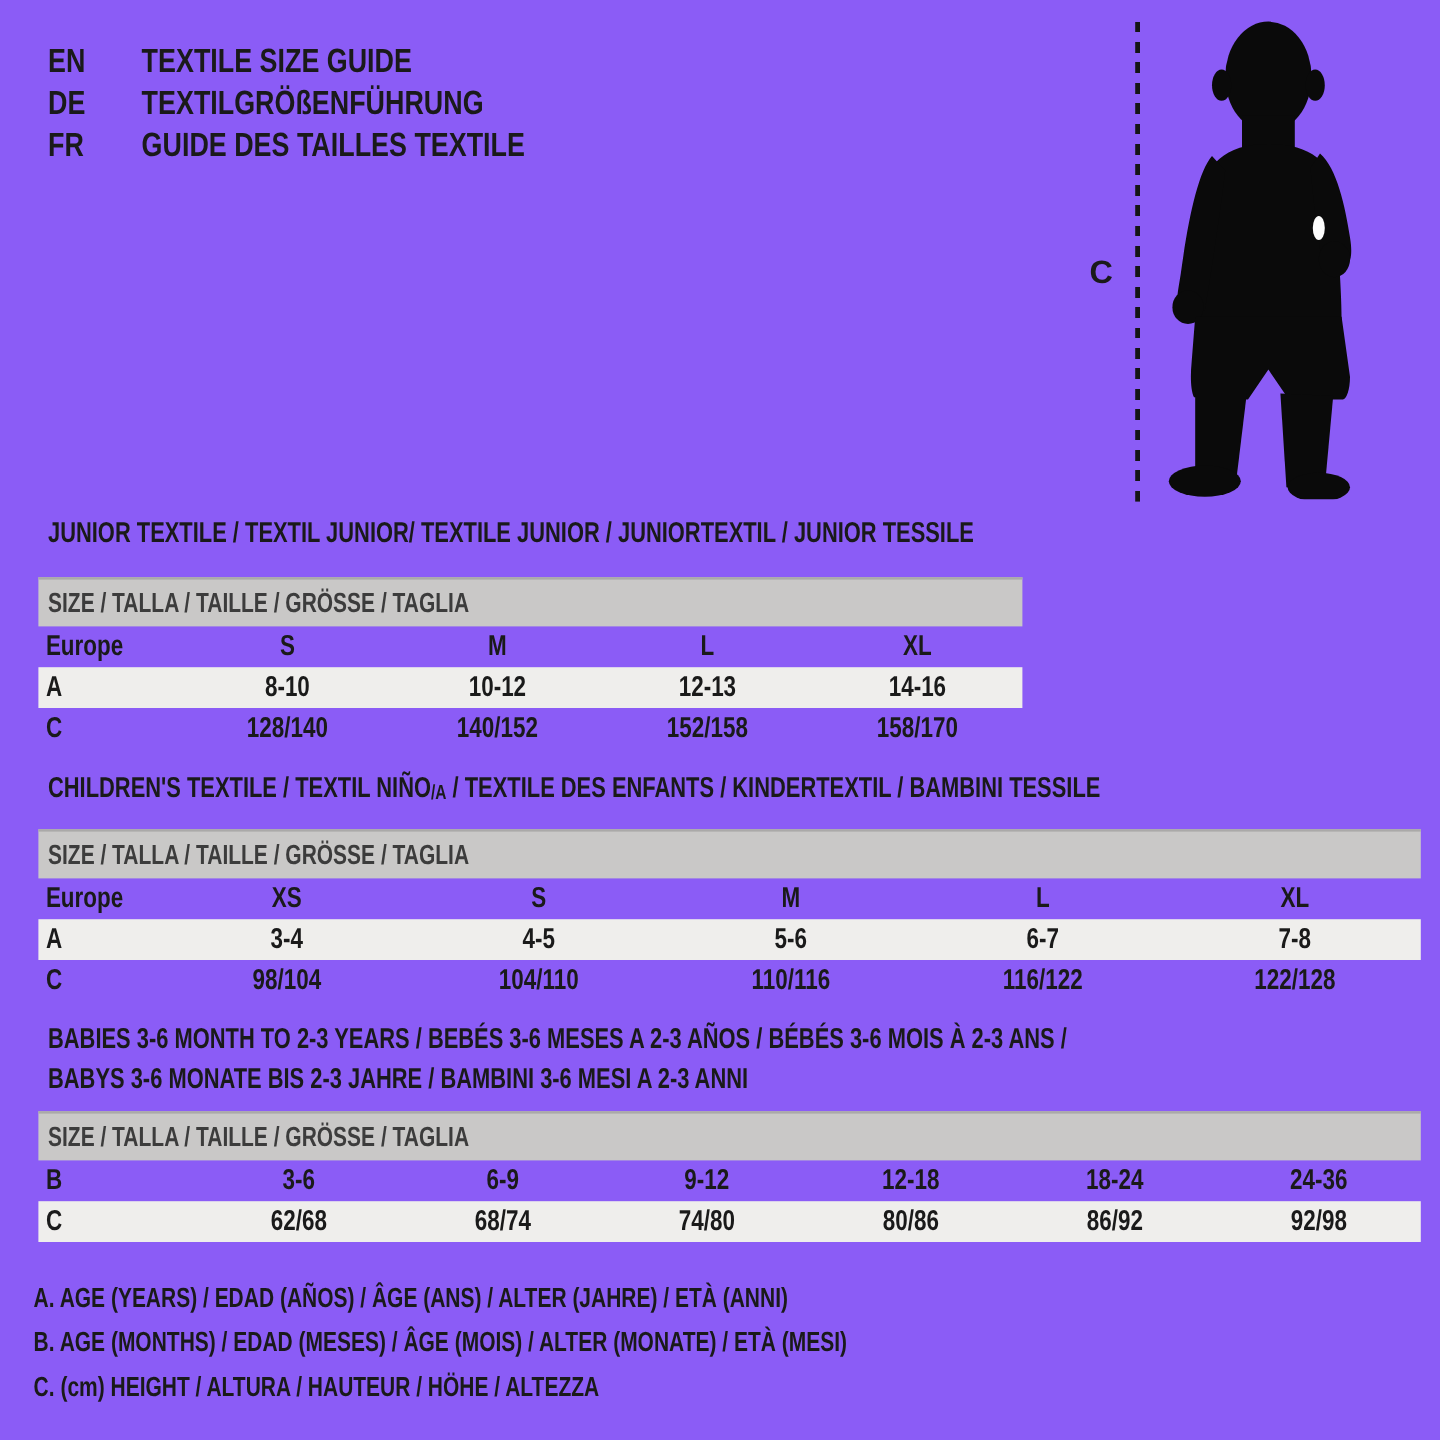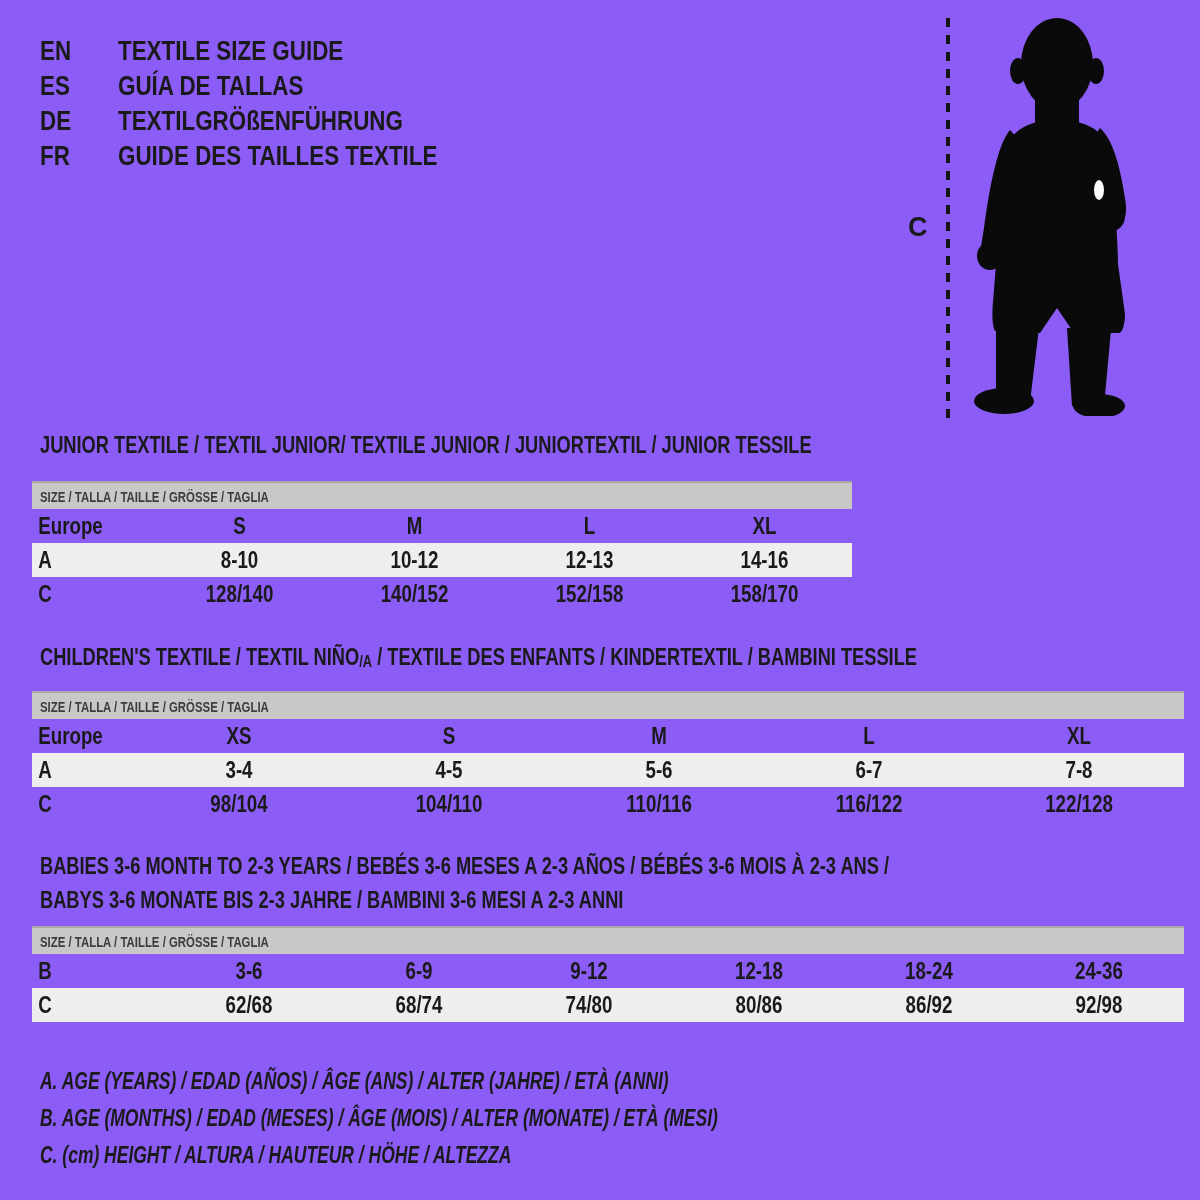--- a/index.html
+++ b/index.html
@@ -22,50 +22,46 @@
     background:repeating-linear-gradient(to bottom,#151515 0 9px,transparent 9px 17px);}
   .height-label{position:absolute;left:908px;top:212px;font-size:27px;}
 
   
   .sec-title{position:absolute;left:40px;line-height:32px;font-size:24px;
     white-space:pre;transform:scaleX(0.76);transform-origin:0 50%;}
   .sec-title .small{font-size:17px;vertical-align:-2px;}
 
   
   .size-table{position:absolute;left:32px;}
-  .thead{height:28px;background:#c9c8c7;border-top:2px solid #aaa9a8;box-sizing:border-box;
-    display:flex;align-items:center;padding-left:8px;font-size:15px;color:#3c3c3c;white-space:nowrap;}
+  .thead{height:41px;background:#c9c8c7;border-top:2px solid #aaa9a8;box-sizing:border-box;
+    display:flex;align-items:center;padding-left:8px;font-size:23px;color:#3c3c3c;white-space:nowrap;}
   .thead-text{display:inline-block;transform:scaleX(0.76);transform-origin:0 50%;}
   .trow{display:flex;align-items:center;height:34px;font-size:24px;white-space:nowrap;justify-content:space-between;}
   .trow.striped{background:#efeeec;}
   .tlabel{box-sizing:border-box;padding-left:8px;transform:scaleX(0.78);transform-origin:0 50%;}
   .tcell{text-align:center;transform:scaleX(0.78);transform-origin:50% 50%;}
 
   .junior-t .tlabel{width:120px;} .junior-t .tcell{width:175px;}
   .children-t .tlabel{width:102px;} .children-t .tcell{width:210px;}
   .babies-t .tlabel{width:132px;} .babies-t .tcell{width:170px;}
 
   
-  .legend{position:absolute;left:40px;top:1063px;font-style:italic;}
+  .legend{position:absolute;left:28px;top:1063px;}
   .legend-line{line-height:37px;font-size:23px;white-space:nowrap;
     transform:scaleX(0.76);transform-origin:0 50%;}
 </style>
 </head>
 <body>
 
 <div class="canvas">
 
   <div class="lang-block">
     <div class="lang-row">
       <div class="lang-code">EN</div>
       <div class="lang-title">TEXTILE SIZE GUIDE</div>
-    </div>
-    <div class="lang-row">
-      <div class="lang-code">ES</div>
-      <div class="lang-title">GUÍA DE TALLAS</div>
     </div>
     <div class="lang-row">
       <div class="lang-code">DE</div>
       <div class="lang-title">TEXTILGRÖßENFÜHRUNG</div>
     </div>
     <div class="lang-row">
       <div class="lang-code">FR</div>
       <div class="lang-title">GUIDE DES TAILLES TEXTILE</div>
     </div>
   </div>

